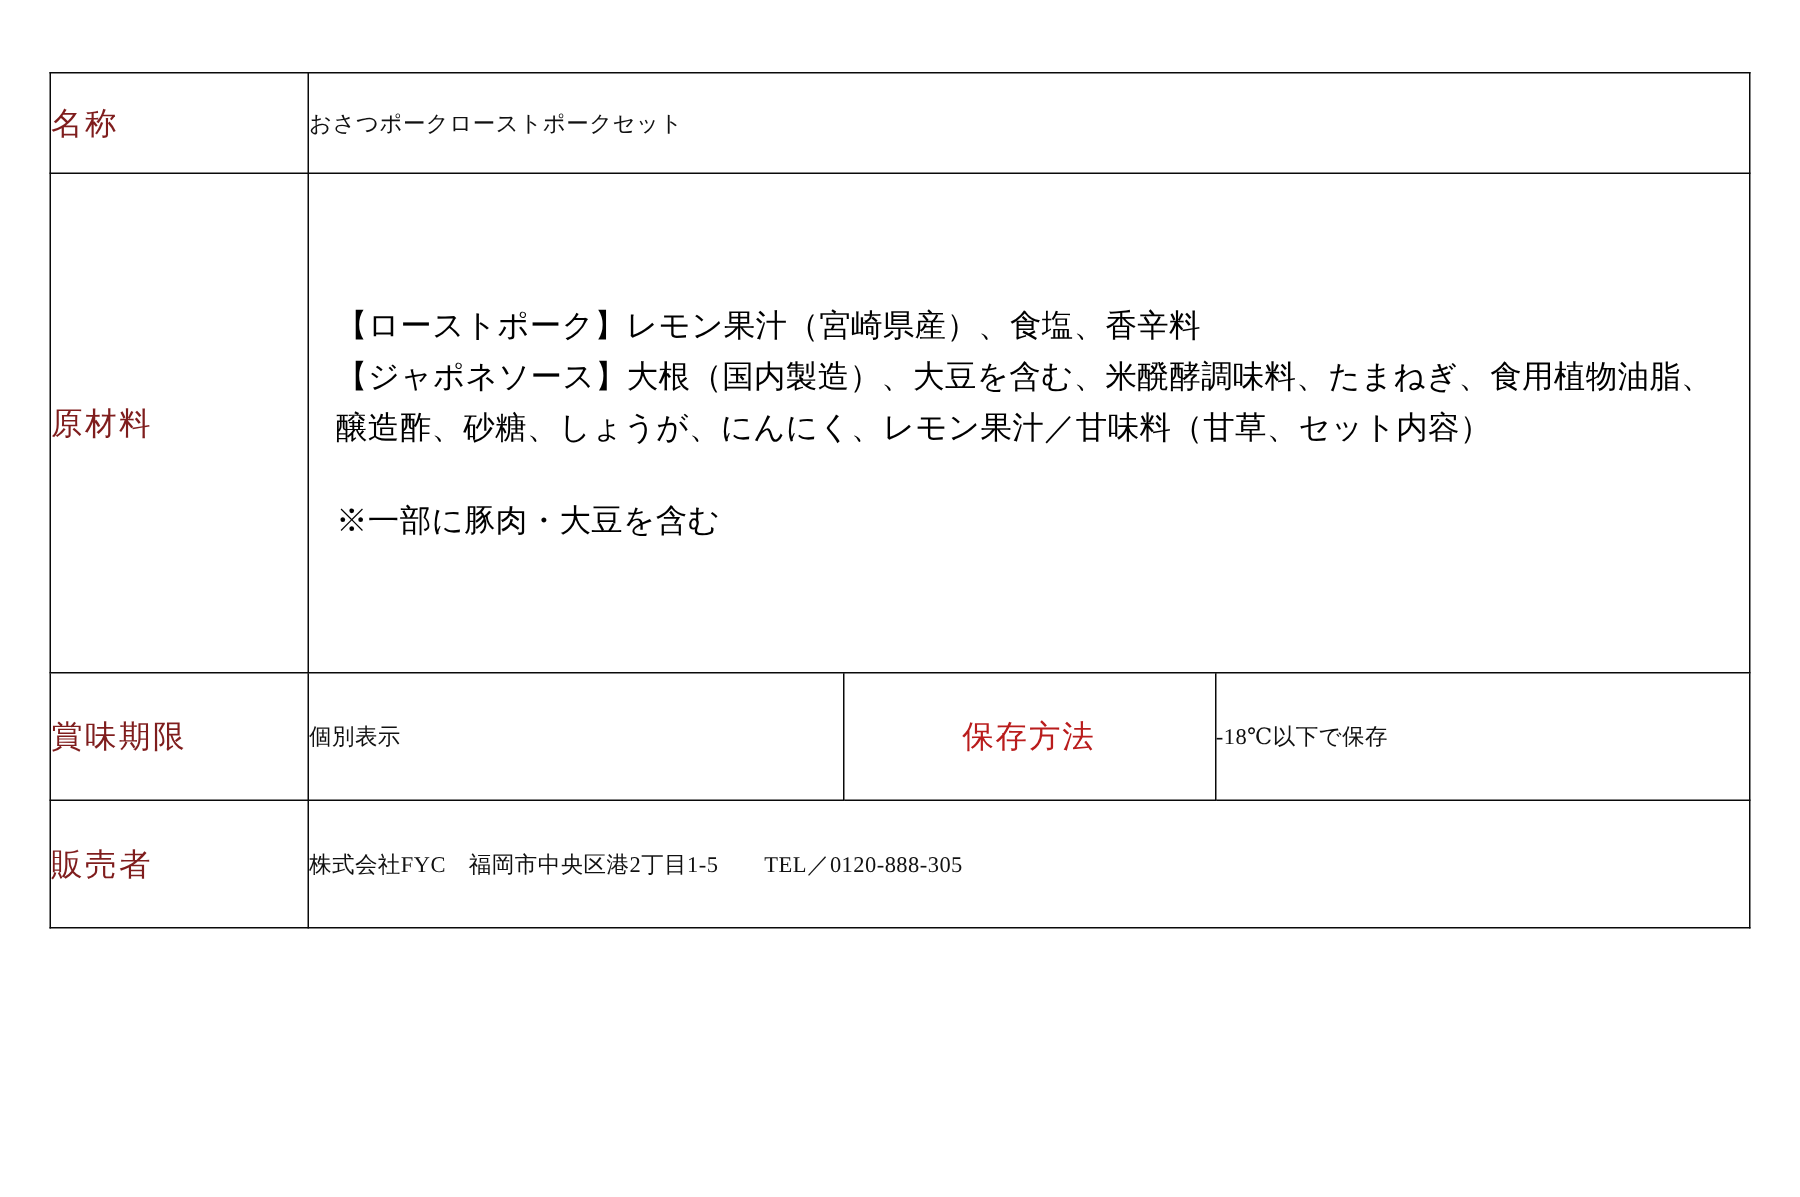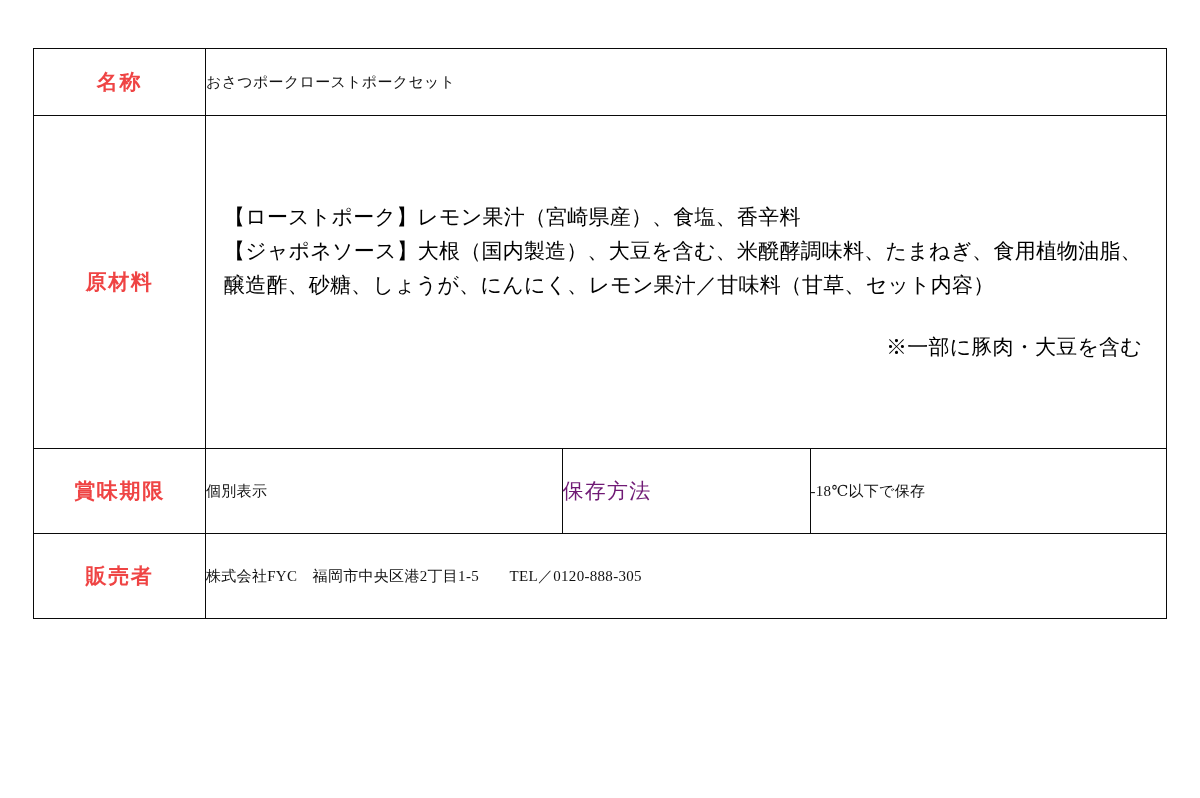--- a/index.html
+++ b/index.html
@@ -27,58 +27,57 @@
     width: 1134px;
     border-collapse: collapse;
     table-layout: fixed;
   }
   .label-table td {
     border: 1px solid #0a0a0a;
     vertical-align: middle;
     padding: 0;
   }
   .cell-head {
-    text-align: center;
     font-size: 21px;
     letter-spacing: 0.08em;
-    color: #ef4444;
+    color: #7f1d1d;
     padding: 0 4px;
-    font-weight: bold;
   }
   .cell-body {
     text-align: left;
     font-size: 15px;
     padding-left: 18px;
     padding-right: 12px;
     color: #111111;
     letter-spacing: 0.02em;
   }
   .cell-center {
+    text-align: center;
     font-size: 21px;
-    color: #701a75;
+    color: #b91c1c;
     letter-spacing: 0.06em;
   }
   .row-name td { height: 66px; }
   .row-set td { height: 118px; }
   .row-ingredients td { height: 332px; }
   .row-expiry td { height: 84px; }
   .row-seller td { height: 84px; }
 
   .ingredients-block {
     padding-left: 18px;
     padding-right: 14px;
     line-height: 1.62;
     font-size: 21px;
     letter-spacing: 0.01em;
   }
   .ingredients-line {
     white-space: nowrap;
   }
   .ingredients-note {
-    text-align: right;
+    text-align: left;
     margin-top: 28px;
     padding-right: 10px;
     font-size: 21px;
   }
   .col-head { width: 172px; }
   .col-mid-head { width: 248px; }
 </style>
 </head>
 <body>
 

